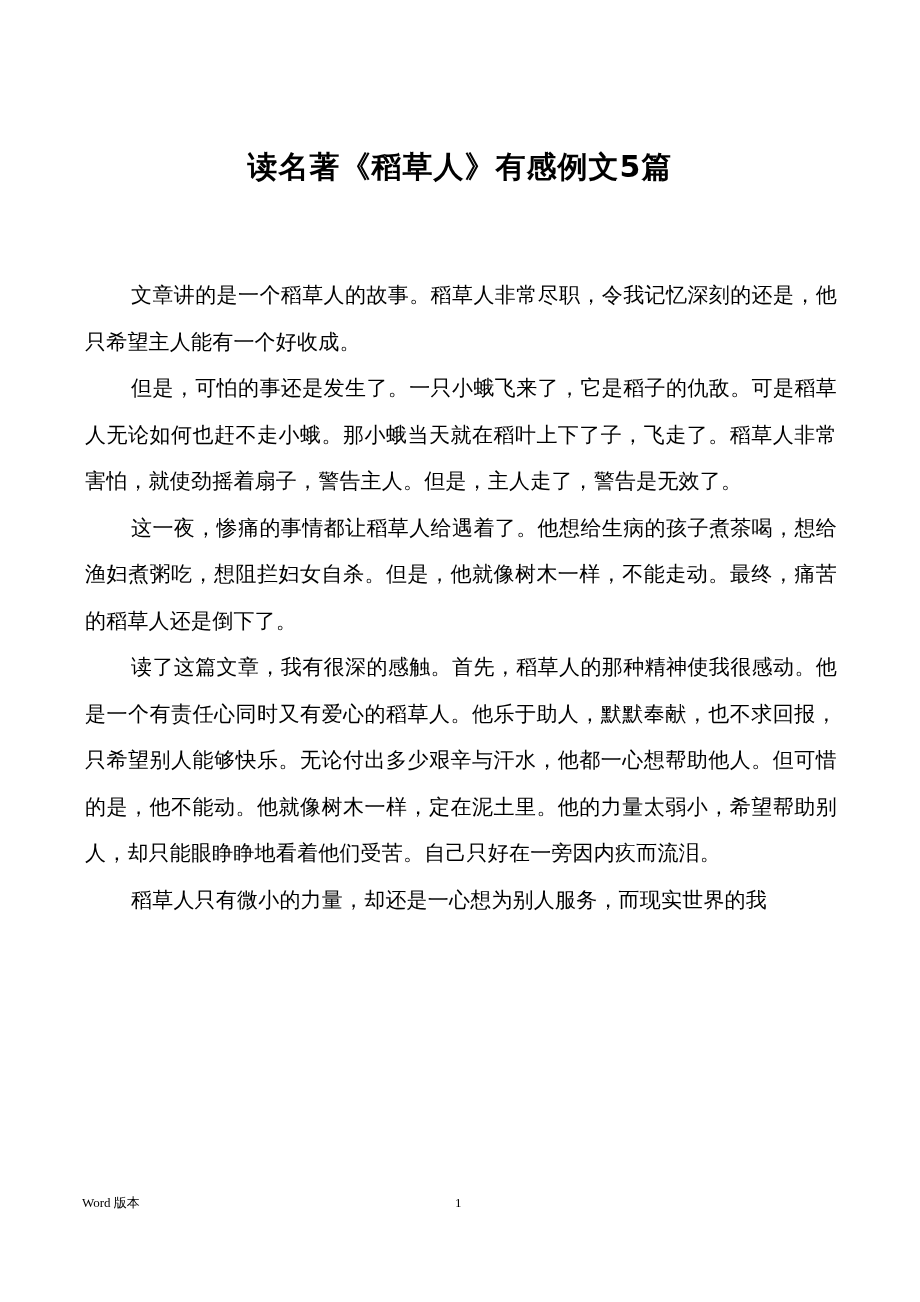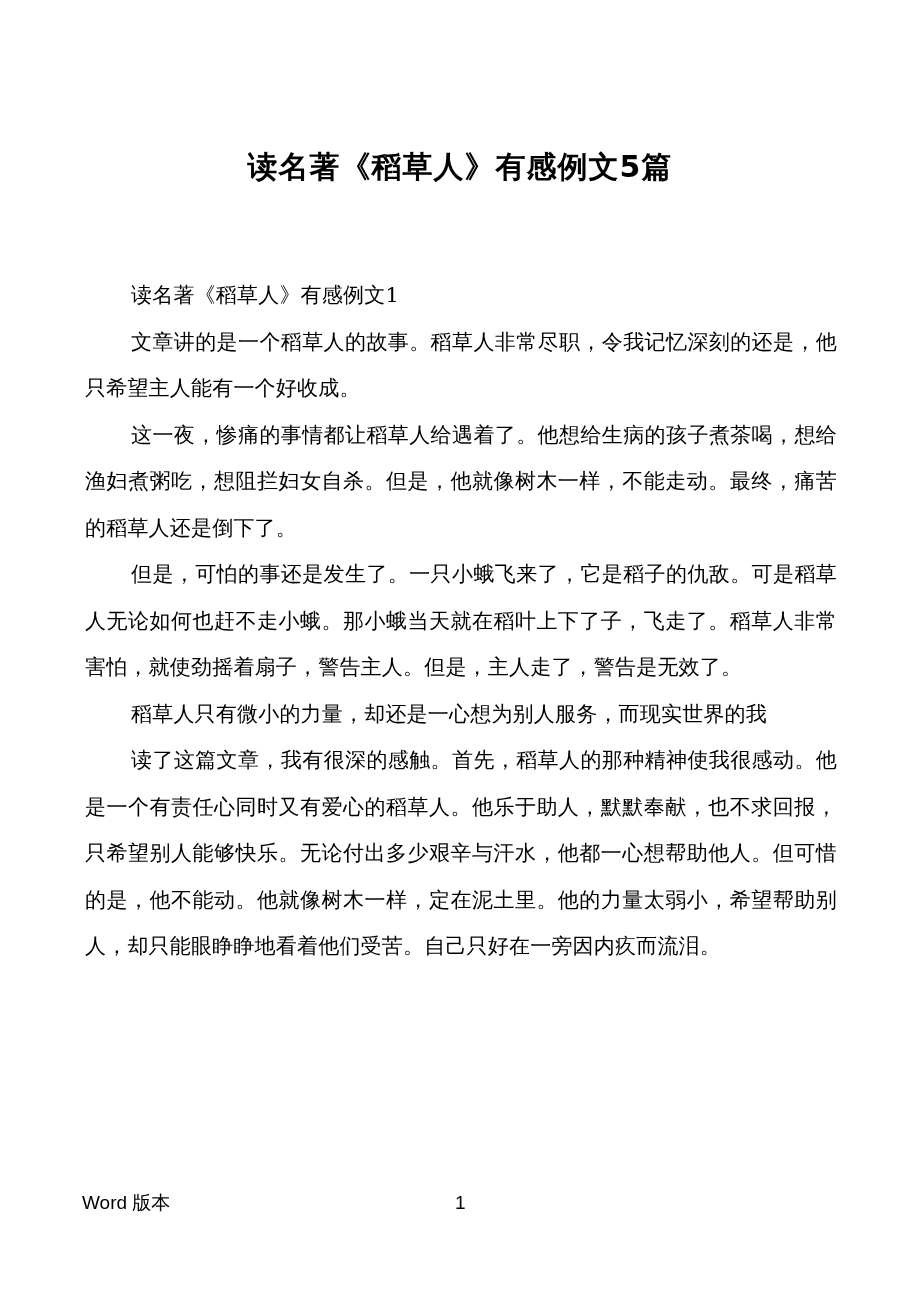--- a/index.html
+++ b/index.html
@@ -49,47 +49,46 @@
       text-indent: 46px;
       text-align: justify;
       letter-spacing: 0.2px;
     }
     .footer {
       position: absolute;
       left: 0;
       top: 1188px;
       width: 730px;
       height: 30px;
-      font-family: Liberation Sans, sans-serif;
-      font-size: 19px;
+      font-family: Liberation Serif, serif;
+      font-size: 13px;
       line-height: 30px;
     }
     .footer-left {
       position: absolute;
       left: 82px;
       top: 0;
     }
     .footer-page {
       position: absolute;
       left: 455px;
       top: 0;
     }
   </style>
 </head>
 <body>
 
 <div class="page">
   <h1 class="doc-title">读名著《稻草人》有感例文5篇</h1>
 
   <div class="body-text">
-    <p class="para">读名著《稻草人》有感例文1</p>
     <p class="para">文章讲的是一个稻草人的故事。稻草人非常尽职，令我记忆深刻的还是，他只希望主人能有一个好收成。</p>
+    <p class="para">但是，可怕的事还是发生了。一只小蛾飞来了，它是稻子的仇敌。可是稻草人无论如何也赶不走小蛾。那小蛾当天就在稻叶上下了子，飞走了。稻草人非常害怕，就使劲摇着扇子，警告主人。但是，主人走了，警告是无效了。</p>
     <p class="para">这一夜，惨痛的事情都让稻草人给遇着了。他想给生病的孩子煮茶喝，想给渔妇煮粥吃，想阻拦妇女自杀。但是，他就像树木一样，不能走动。最终，痛苦的稻草人还是倒下了。</p>
-    <p class="para">但是，可怕的事还是发生了。一只小蛾飞来了，它是稻子的仇敌。可是稻草人无论如何也赶不走小蛾。那小蛾当天就在稻叶上下了子，飞走了。稻草人非常害怕，就使劲摇着扇子，警告主人。但是，主人走了，警告是无效了。</p>
+    <p class="para">读了这篇文章，我有很深的感触。首先，稻草人的那种精神使我很感动。他是一个有责任心同时又有爱心的稻草人。他乐于助人，默默奉献，也不求回报，只希望别人能够快乐。无论付出多少艰辛与汗水，他都一心想帮助他人。但可惜的是，他不能动。他就像树木一样，定在泥土里。他的力量太弱小，希望帮助别人，却只能眼睁睁地看着他们受苦。自己只好在一旁因内疚而流泪。</p>
     <p class="para">稻草人只有微小的力量，却还是一心想为别人服务，而现实世界的我</p>
-    <p class="para">读了这篇文章，我有很深的感触。首先，稻草人的那种精神使我很感动。他是一个有责任心同时又有爱心的稻草人。他乐于助人，默默奉献，也不求回报，只希望别人能够快乐。无论付出多少艰辛与汗水，他都一心想帮助他人。但可惜的是，他不能动。他就像树木一样，定在泥土里。他的力量太弱小，希望帮助别人，却只能眼睁睁地看着他们受苦。自己只好在一旁因内疚而流泪。</p>
   </div>
 
   <div class="footer">
     <span class="footer-left">Word 版本</span>
     <span class="footer-page">1</span>
   </div>
 </div>
 
 </body></html>

